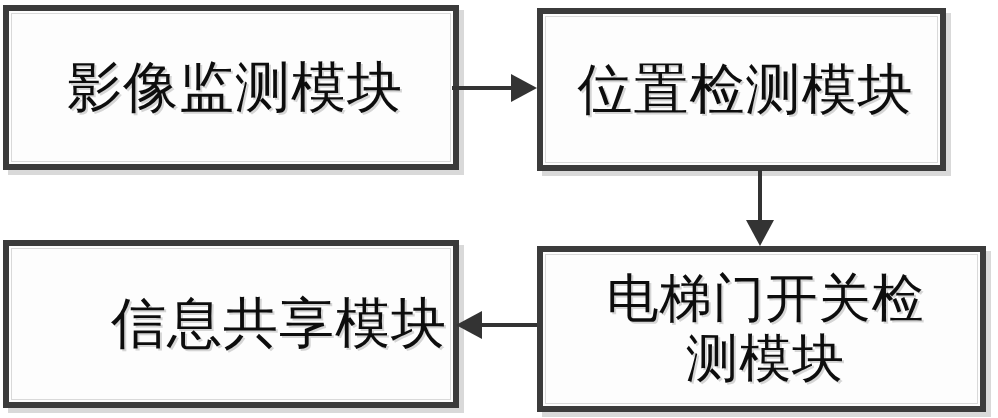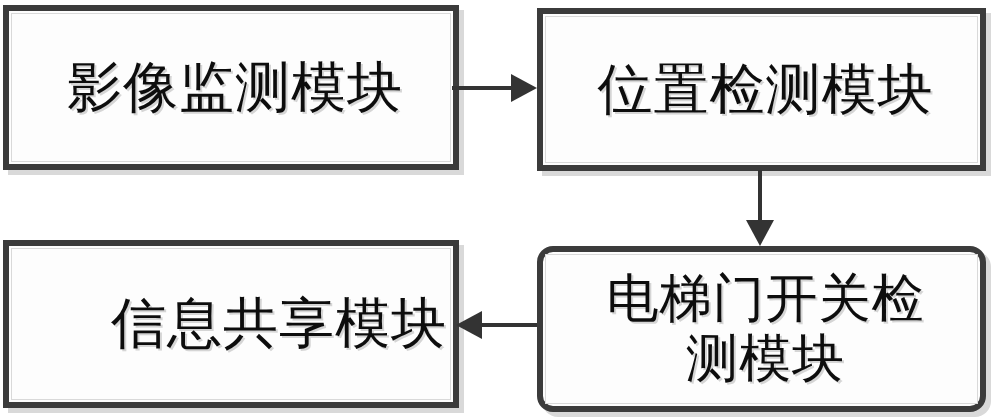--- a/index.html
+++ b/index.html
@@ -48,22 +48,22 @@
     white-space: pre-line;
     text-shadow: 2px 2px 0 rgba(165,165,165,0.45);
     margin-left: 8px;
   }
   .node-label.two-line {
     font-size: 52px;
     line-height: 1.15;
   }
 
   #node-image-monitor   { left: 3px;   top: 5px;   width: 456px; height: 165px; }
-  #node-position-detect { left: 537px; top: 8px;   width: 449px; height: 163px; }
-  #node-door-detect     { left: 537px; top: 246px; width: 449px; height: 166px; border-radius: 16px; }
+  #node-position-detect { left: 537px; top: 8px;   width: 409px; height: 163px; }
+  #node-door-detect     { left: 537px; top: 246px; width: 449px; height: 166px; }
   #node-info-share      { left: 3px;   top: 240px; width: 456px; height: 168px; justify-content: flex-end; }
 
   
   .connector { position: absolute; }
 
   .conn-line-h {
     position: absolute;
     height: 4px;
     background: #333333;
   }

